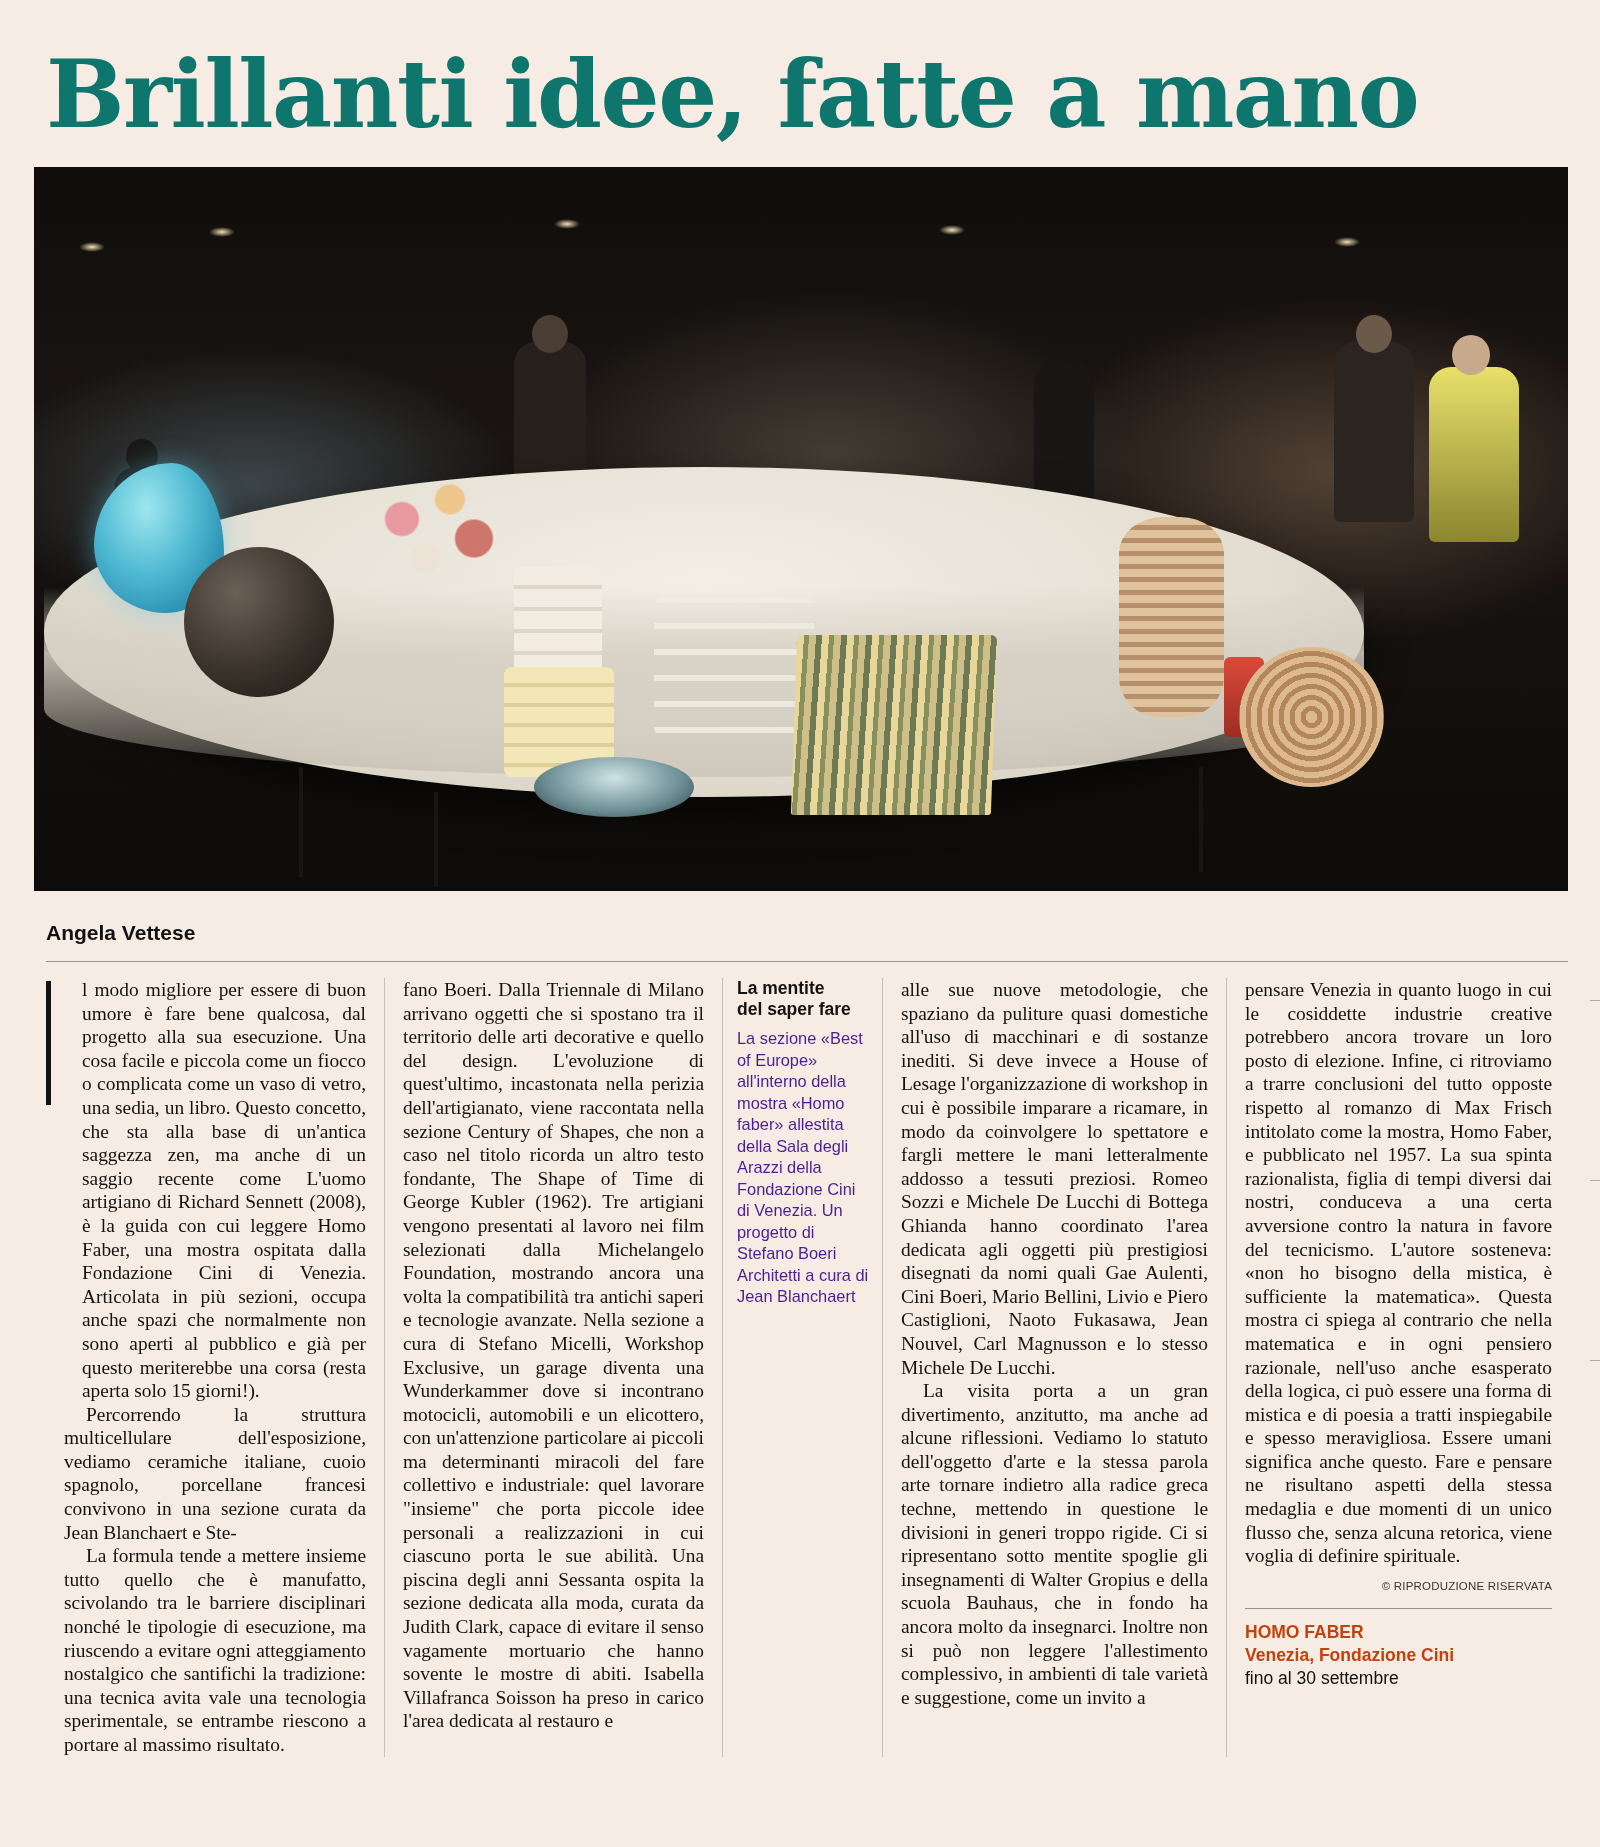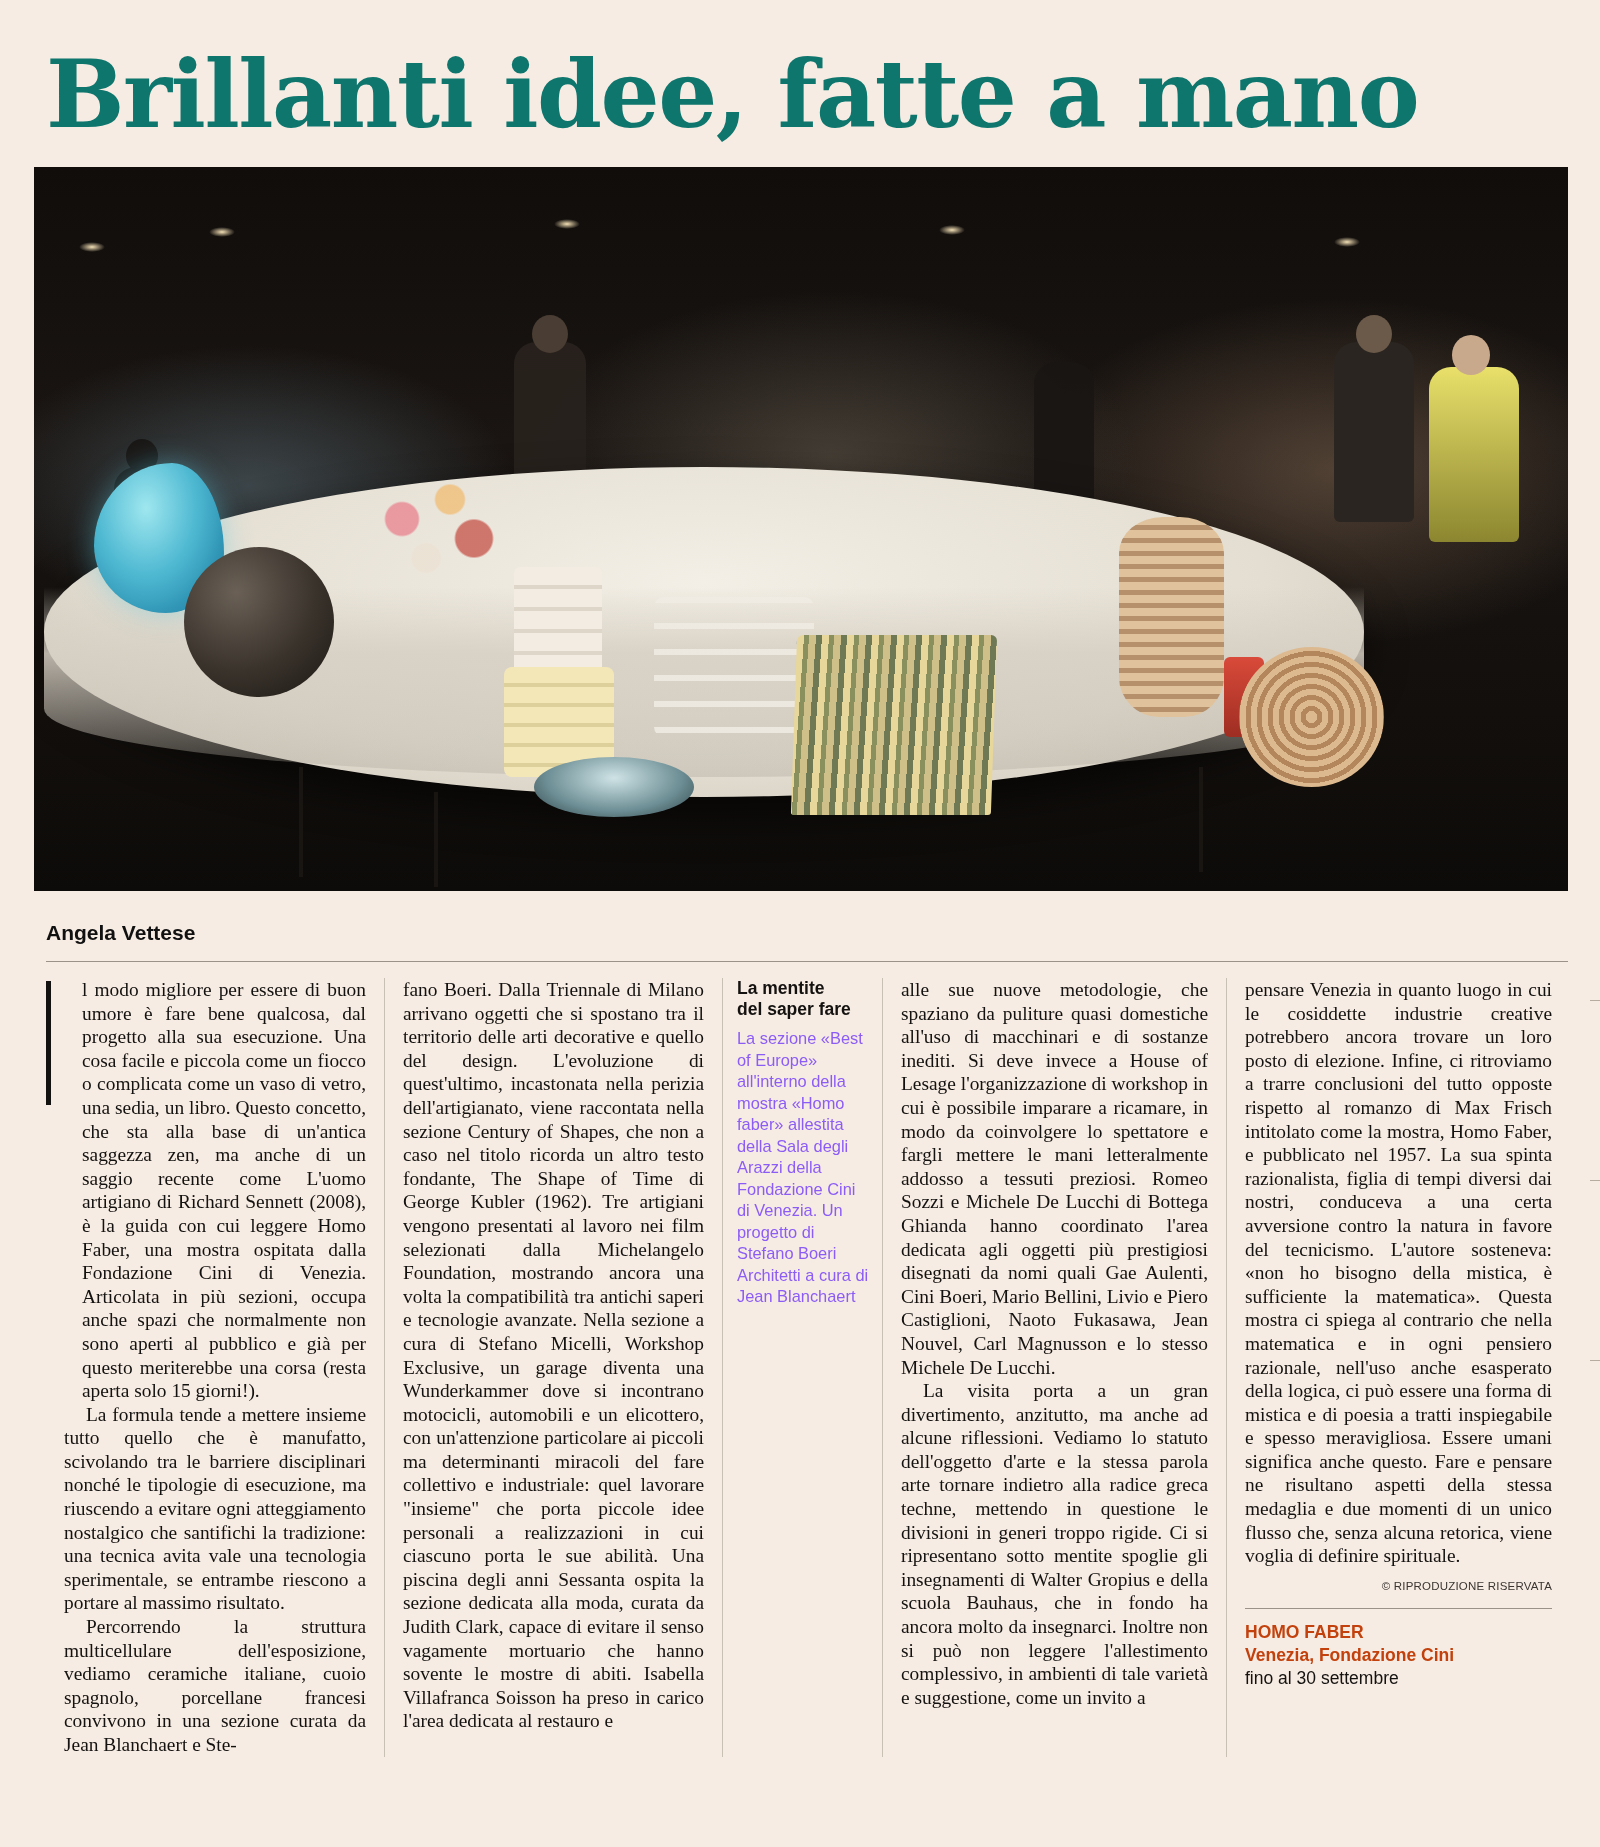--- a/index.html
+++ b/index.html
@@ -241,21 +241,21 @@
     font-size: 17.5px;
     line-height: 21px;
     margin: 0 0 8px 0;
     color: #141210;
   }
   .side-text {
     font-family: "Liberation Sans", sans-serif;
     font-size: 16.4px;
     line-height: 21.5px;
     margin: 0;
-    color: #8b5cf6;
+    color: #4c1d95;
   }
 
   .copyright {
     font-family: "Liberation Sans", sans-serif;
     font-size: 11.5px;
     text-align: right;
     color: #3a3531;
     margin: 12px 0 0 0;
     letter-spacing: 0.2px;
   }
@@ -336,22 +336,22 @@
   <div class="byline">Angela Vettese</div>
 
   <div class="rule"></div>
 
   <div class="cols">
 
     <div class="col col1">
       <div class="col-body dropcap-wrap" style="padding-left:18px;">
         <div class="dropbar"></div>
         <p class="body">l modo migliore per essere di buon umore è fare bene qualcosa, dal progetto alla sua esecuzione. Una cosa facile e piccola come un fiocco o complicata come un vaso di vetro, una sedia, un libro. Questo concetto, che sta alla base di un'antica saggezza zen, ma anche di un saggio recente come L'uomo artigiano di Richard Sennett (2008), è la guida con cui leggere Homo Faber, una mostra ospitata dalla Fondazione Cini di Venezia. Articolata in più sezioni, occupa anche spazi che normalmente non sono aperti al pubblico e già per questo meriterebbe una corsa (resta aperta solo 15 giorni!).</p>
+        <p class="body">Percorrendo la struttura multicellulare dell'esposizione, vediamo ceramiche italiane, cuoio spagnolo, porcellane francesi convivono in una sezione curata da Jean Blanchaert e Ste-</p>
         <p class="body">La formula tende a mettere insieme tutto quello che è manufatto, scivolando tra le barriere disciplinari nonché le tipologie di esecuzione, ma riuscendo a evitare ogni atteggiamento nostalgico che santifichi la tradizione: una tecnica avita vale una tecnologia sperimentale, se entrambe riescono a portare al massimo risultato.</p>
-        <p class="body">Percorrendo la struttura multicellulare dell'esposizione, vediamo ceramiche italiane, cuoio spagnolo, porcellane francesi convivono in una sezione curata da Jean Blanchaert e Ste-</p>
       </div>
     </div>
 
     <div class="col col2">
       <div class="col-body">
         <p class="body">fano Boeri. Dalla Triennale di Milano arrivano oggetti che si spostano tra il territorio delle arti decorative e quello del design. L'evoluzione di quest'ultimo, incastonata nella perizia dell'artigianato, viene raccontata nella sezione Century of Shapes, che non a caso nel titolo ricorda un altro testo fondante, The Shape of Time di George Kubler (1962). Tre artigiani vengono presentati al lavoro nei film selezionati dalla Michelangelo Foundation, mostrando ancora una volta la compatibilità tra antichi saperi e tecnologie avanzate. Nella sezione a cura di Stefano Micelli, Workshop Exclusive, un garage diventa una Wunderkammer dove si incontrano motocicli, automobili e un elicottero, con un'attenzione particolare ai piccoli ma determinanti miracoli del fare collettivo e industriale: quel lavorare "insieme" che porta piccole idee personali a realizzazioni in cui ciascuno porta le sue abilità. Una piscina degli anni Sessanta ospita la sezione dedicata alla moda, curata da Judith Clark, capace di evitare il senso vagamente mortuario che hanno sovente le mostre di abiti. Isabella Villafranca Soisson ha preso in carico l'area dedicata al restauro e</p>
       </div>
     </div>
 
     <div class="col col3">

